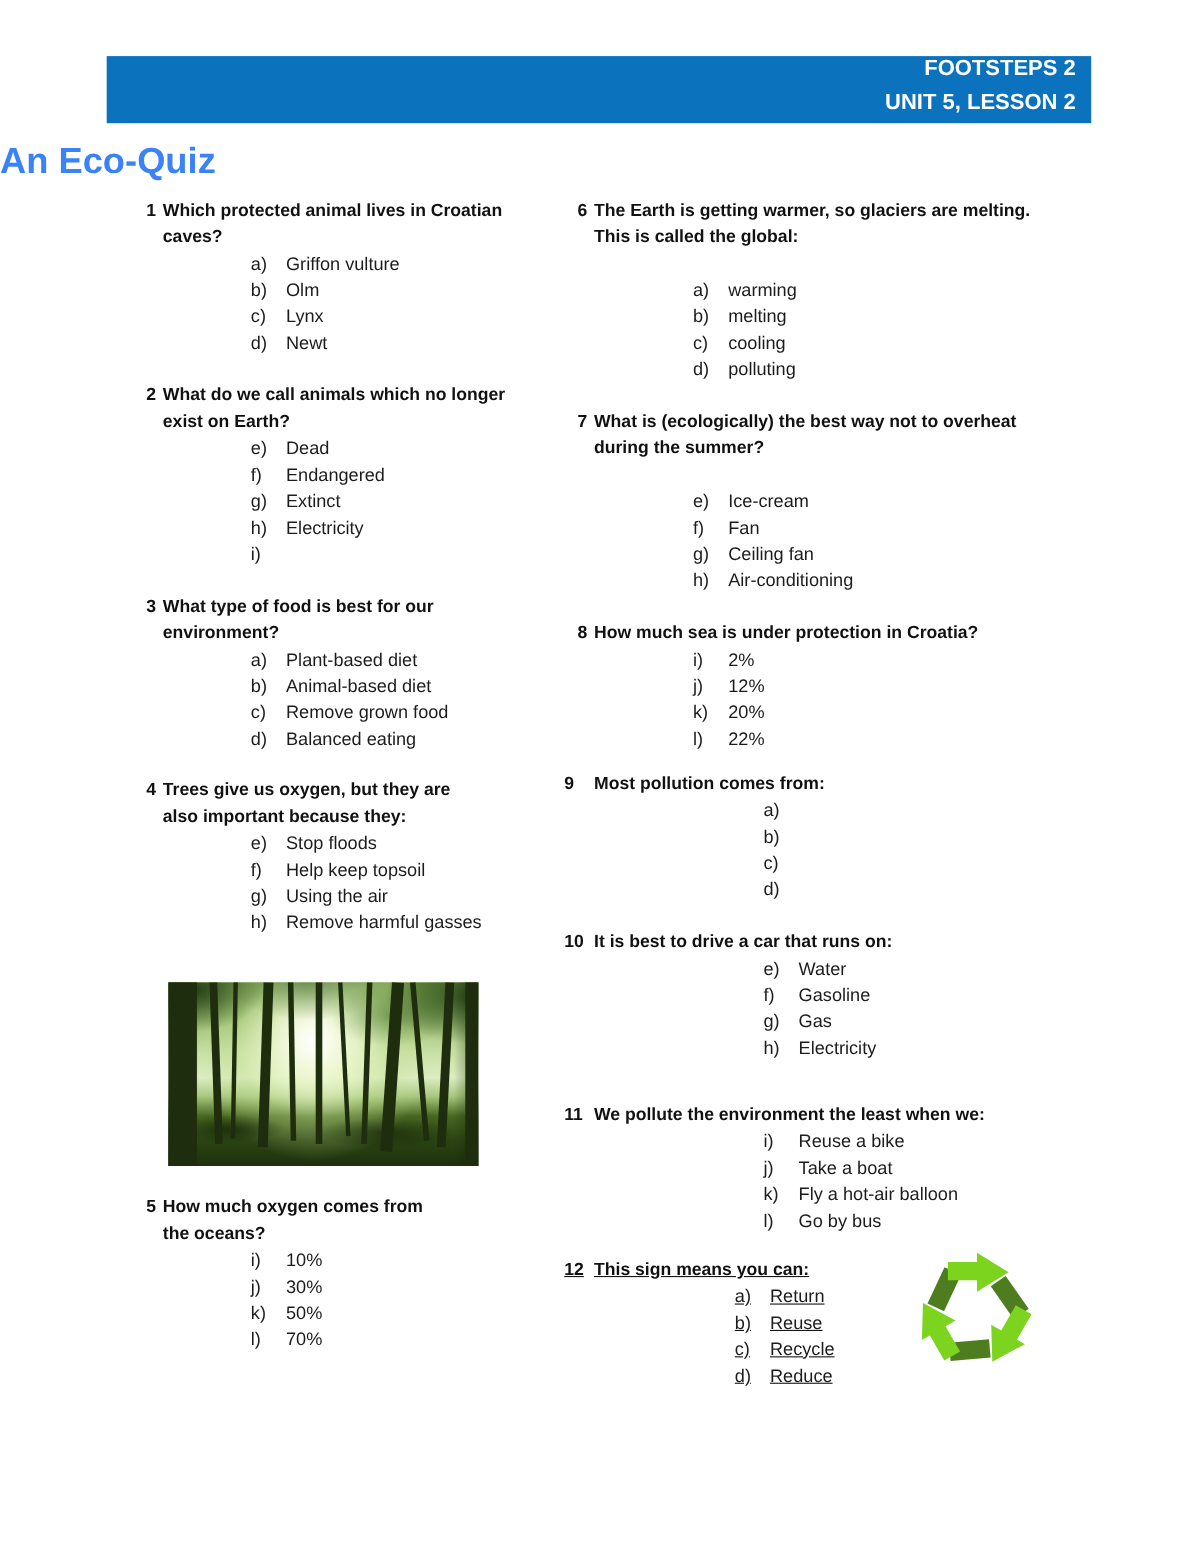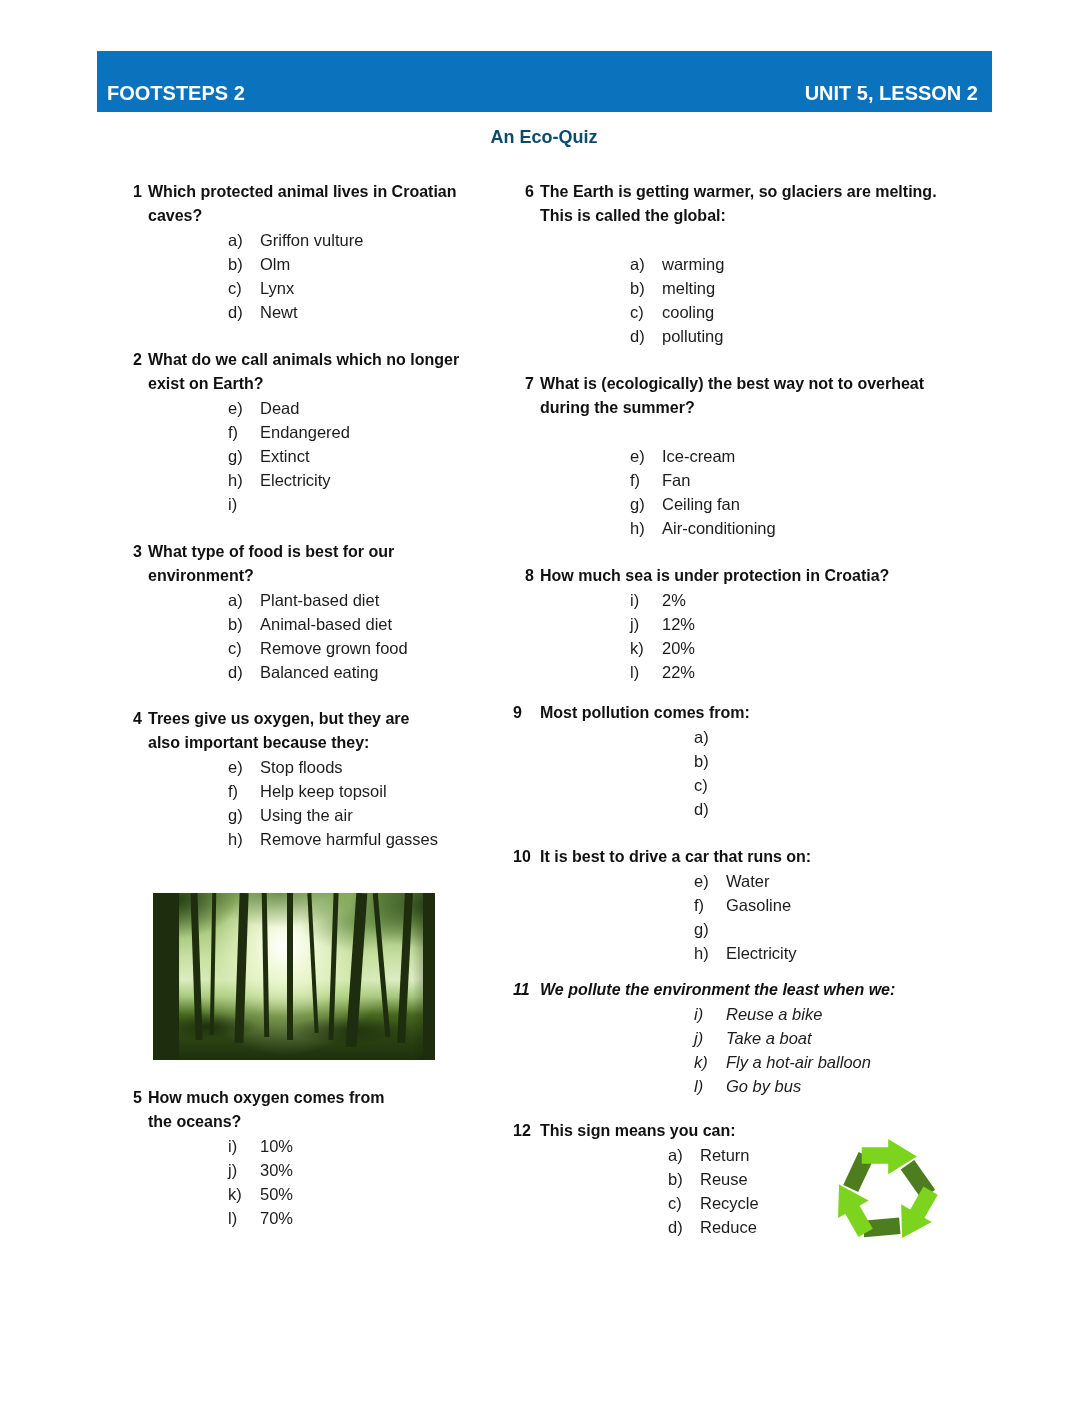--- a/index.html
+++ b/index.html
@@ -2,40 +2,40 @@
 <html><head>
 <meta charset="utf-8">
 <style>
   html,body{margin:0;padding:0;background:#ffffff;}
   body{font-family:"Liberation Sans",sans-serif;color:#151515;}
   .page{position:relative;width:1088px;height:1408px;background:#ffffff;overflow:hidden;}
 
   
   .topbar{position:absolute;left:97px;top:51px;width:895px;height:61px;background:#0B72BD;
           color:#ffffff;display:flex;justify-content:space-between;align-items:flex-end;
-          padding:0 14px 7px 10px;box-sizing:border-box;font-weight:bold;font-size:20px;}
+          padding:0 14px 7px 10px;box-sizing:border-box;font-weight:bold;font-size:20px;flex-direction:column;}
   .topbar .hdr{white-space:nowrap;}
 
   
-  .title{position:absolute;left:0;top:127px;width:100%;text-align:center;
-         font-size:18px;font-weight:bold;color:#0c4a6e;}
+  .title{position:absolute;left:0;top:127px;width:100%;
+         font-size:33px;font-weight:bold;color:#3b82f6;}
 
   
   .col{position:absolute;top:180px;}
   .col-left{left:133px;width:380px;}
   .col-right{left:513px;width:480px;}
 
   .question{margin-top:24px;}
   .col > div > .question:first-child, .col > .question:first-child{margin-top:24px;}
   #left-top .question:first-child{margin-top:0;}
   #right-col .question:first-child{margin-top:0;}
   .q4{margin-top:23px;}
   .q9{margin-top:17px;}
-  .q11{margin-top:13px;font-style:italic;}
-  .q12{margin-top:21px;}
+  .q11{margin-top:37px;}
+  .q12{margin-top:21px;text-decoration:underline;}
 
   .qhead{display:flex;font-weight:bold;font-size:16px;line-height:24px;color:#111111;}
   .qnum{flex:0 0 15px;}
   .col-right .qnum{flex:0 0 27px;box-sizing:border-box;}
   .q6 .qnum,.q7 .qnum,.q8 .qnum{padding-left:12px;}
   .qtext{flex:1;white-space:pre-line;}
 
   .opts{font-size:16.5px;line-height:24px;padding-left:95px;color:#1c1c1c;}
   .col-right .opts{padding-left:117px;}
   .q9 .opts,.q10 .opts,.q11 .opts{padding-left:181px;}
@@ -334,20 +334,21 @@
           <div class="opt">
             <span class="letter">e)</span>
             <span class="otext">Water</span>
           </div>
           <div class="opt">
             <span class="letter">f)</span>
             <span class="otext">Gasoline</span>
           </div>
           <div class="opt">
             <span class="letter">g)</span>
+            <span class="otext">Gas</span>
           </div>
           <div class="opt">
             <span class="letter">h)</span>
             <span class="otext">Electricity</span>
           </div>
         </div>
       </div>
       <div class="question q11">
         <div class="qhead">
           <span class="qnum">11</span>

